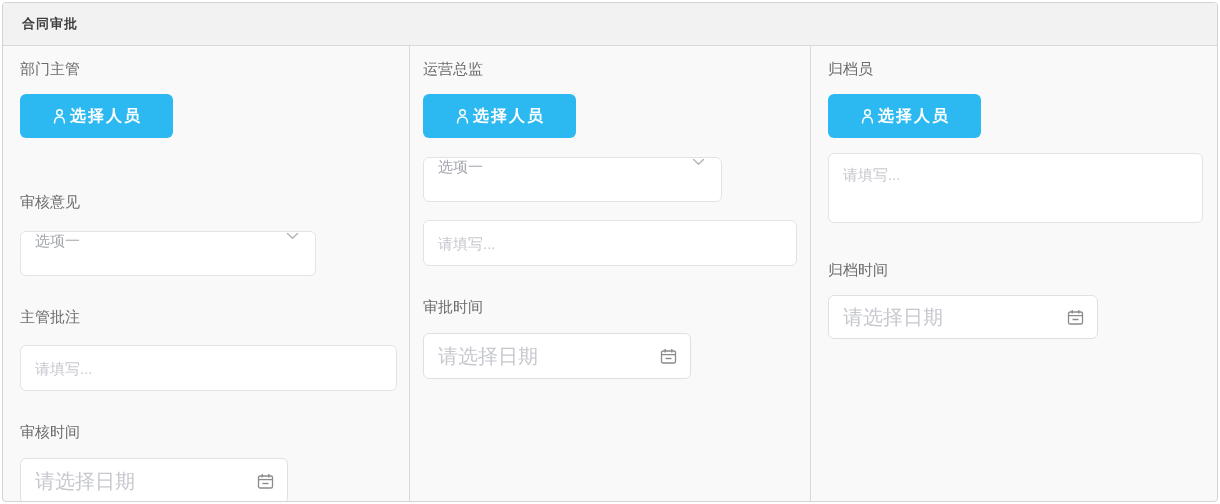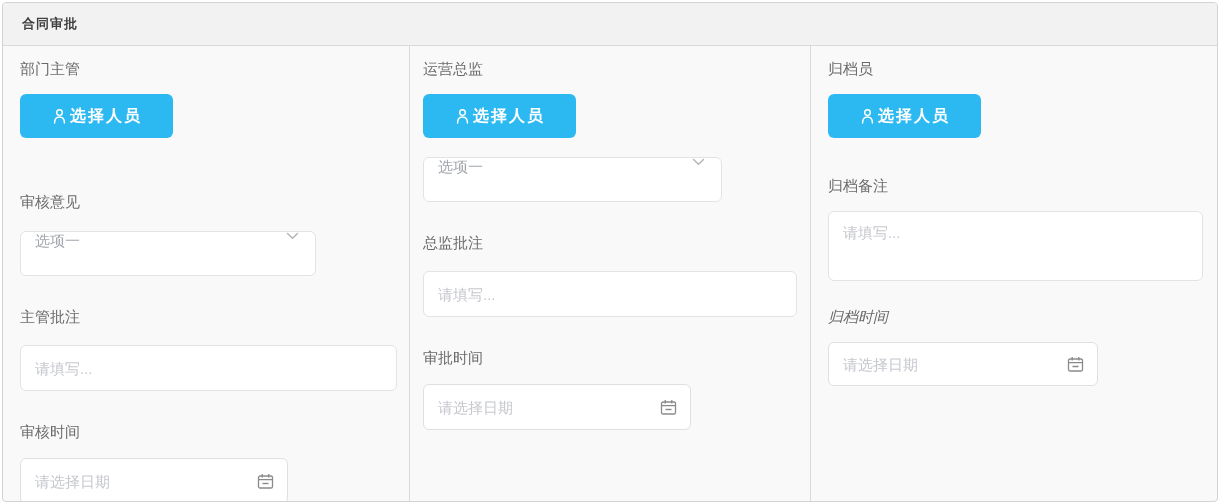--- a/index.html
+++ b/index.html
@@ -65,21 +65,21 @@
     justify-content: center;
     gap: 2px;
     cursor: pointer;
   }
   .person-icon { display: inline-flex; color: #ffffff; }
 
   .f1 { margin-top: 54px; }
   .f2 { margin-top: 31px; }
   .f3 { margin-top: 31px; }
   .col-3 .f1 { margin-top: 38px; }
-  .col-3 .f2 { margin-top: 26px; font-style: italic; }
+  .col-3 .f2 { margin-top: 37px; }
 
   .select-box {
     margin-top: 19px;
     width: 296px;
     height: 45px;
     background: #ffffff;
     border: 1px solid #e3e3e3;
     border-radius: 6px;
     display: flex;
     align-items: flex-start;
@@ -131,21 +131,21 @@
     padding: 0 13px 0 0;
     cursor: pointer;
   }
   .col-3 .date-box { margin-top: 15px; width: 270px; height: 44px; }
   .date-box input {
     flex: 1;
     min-width: 0;
     border: none;
     background: transparent;
     padding: 0 0 0 14px;
-    font-size: 15px;
+    font-size: 20px;
     color: #555555;
     font-family: "Liberation Sans", "DejaVu Sans", sans-serif;
     outline: none;
   }
   .calendar-icon { display: inline-flex; color: #8a8a8a; flex: none; }
 
   input::placeholder, textarea::placeholder { color: #c6c8ce; opacity: 1; }
 </style>
 </head>
 <body>
@@ -210,21 +210,20 @@
 
       <div class="select-box" style="width:299px">
         <span class="select-value">选项一</span>
         <span class="chevron-icon">
           <svg width="13" height="8" viewBox="0 0 13 8">
               <polyline points="1.5,1.5 6.5,6.3 11.5,1.5" fill="none" stroke="currentColor" stroke-width="1.4" stroke-linecap="round" stroke-linejoin="round"></polyline>
             </svg>
         </span>
       </div>
 
-      <div class="field-label f2">总监批注</div>
       <input class="text-input" style="width: 374px;" type="text" placeholder="请填写...">
 
       <div class="field-label f3">审批时间</div>
       <div class="date-box">
         <input type="text" placeholder="请选择日期" style="">
         <span class="calendar-icon">
           <svg width="17" height="17" viewBox="0 0 17 17">
               <rect x="1.5" y="3" width="14" height="12" rx="1.6" fill="none" stroke="currentColor" stroke-width="1.3"></rect>
               <line x1="5.2" y1="1" x2="5.2" y2="4.4" stroke="currentColor" stroke-width="1.3"></line>
               <line x1="11.8" y1="1" x2="11.8" y2="4.4" stroke="currentColor" stroke-width="1.3"></line>
@@ -240,21 +239,20 @@
       <button class="select-person-btn">
         <span class="person-icon">
           <svg width="17" height="19" viewBox="0 0 20 20">
               <circle cx="10" cy="5.4" r="3.3" fill="none" stroke="currentColor" stroke-width="1.7"></circle>
               <path d="M4.2 17.6 C4.2 12.6 7 10.6 10 10.6 C13 10.6 15.8 12.6 15.8 17.6" fill="none" stroke="currentColor" stroke-width="1.7" stroke-linecap="round"></path>
             </svg>
         </span>
         <span>选择人员</span>
       </button>
 
-      <div class="field-label f1">归档备注</div>
       <textarea class="memo-textarea" placeholder="请填写..." style=""></textarea>
 
       <div class="field-label f2">归档时间</div>
       <div class="date-box">
         <input type="text" placeholder="请选择日期" style="">
         <span class="calendar-icon">
           <svg width="17" height="17" viewBox="0 0 17 17">
               <rect x="1.5" y="3" width="14" height="12" rx="1.6" fill="none" stroke="currentColor" stroke-width="1.3"></rect>
               <line x1="5.2" y1="1" x2="5.2" y2="4.4" stroke="currentColor" stroke-width="1.3"></line>
               <line x1="11.8" y1="1" x2="11.8" y2="4.4" stroke="currentColor" stroke-width="1.3"></line>

